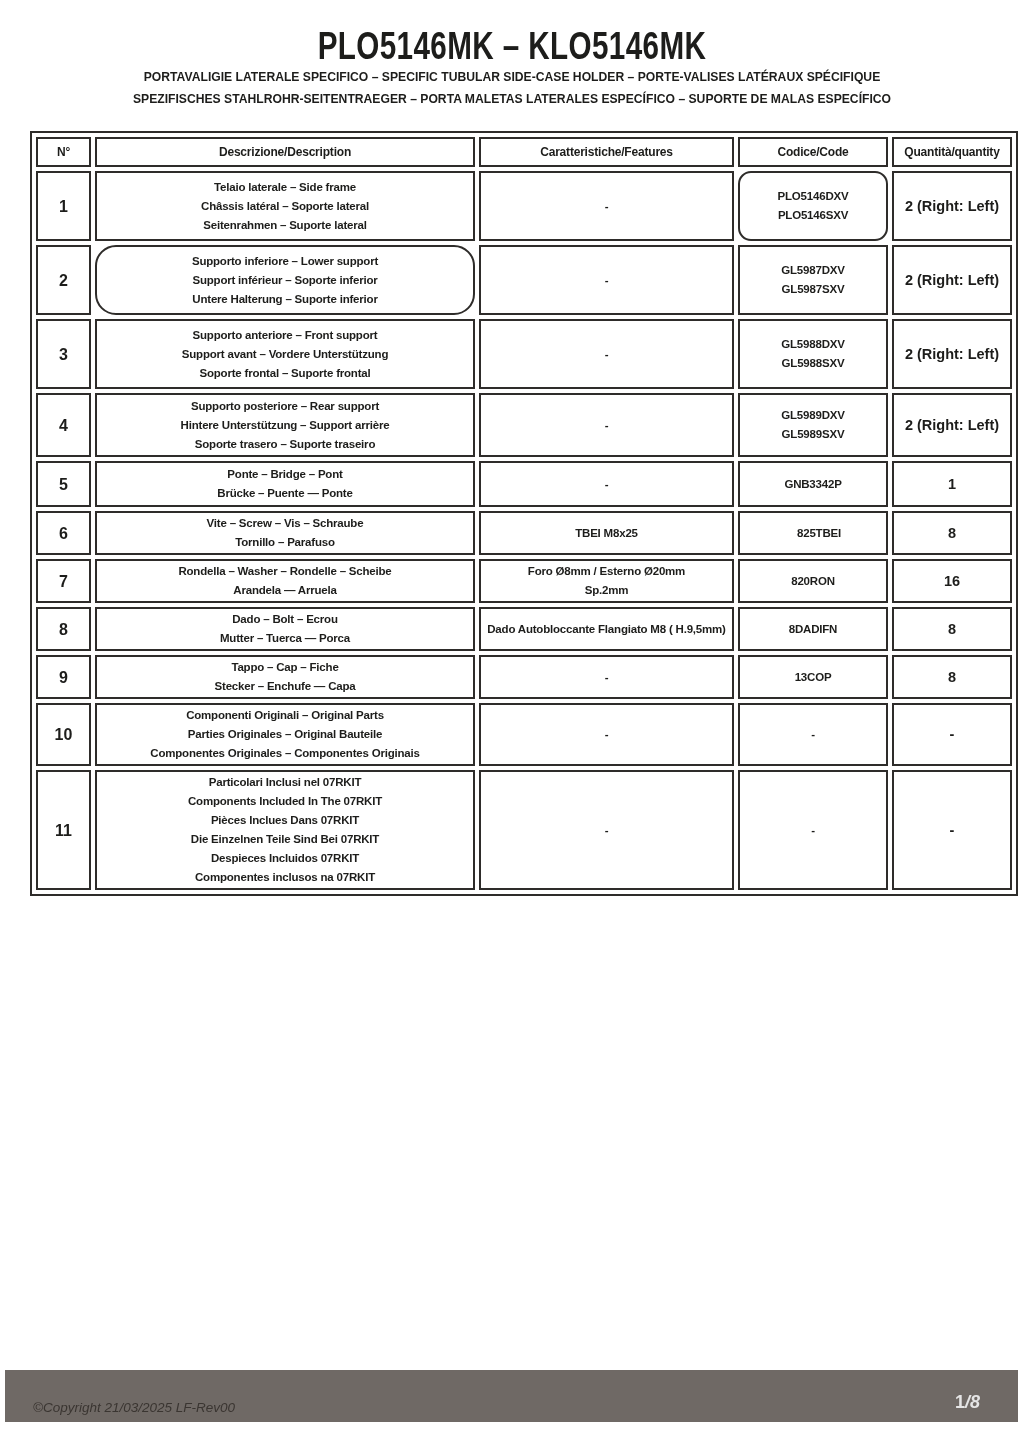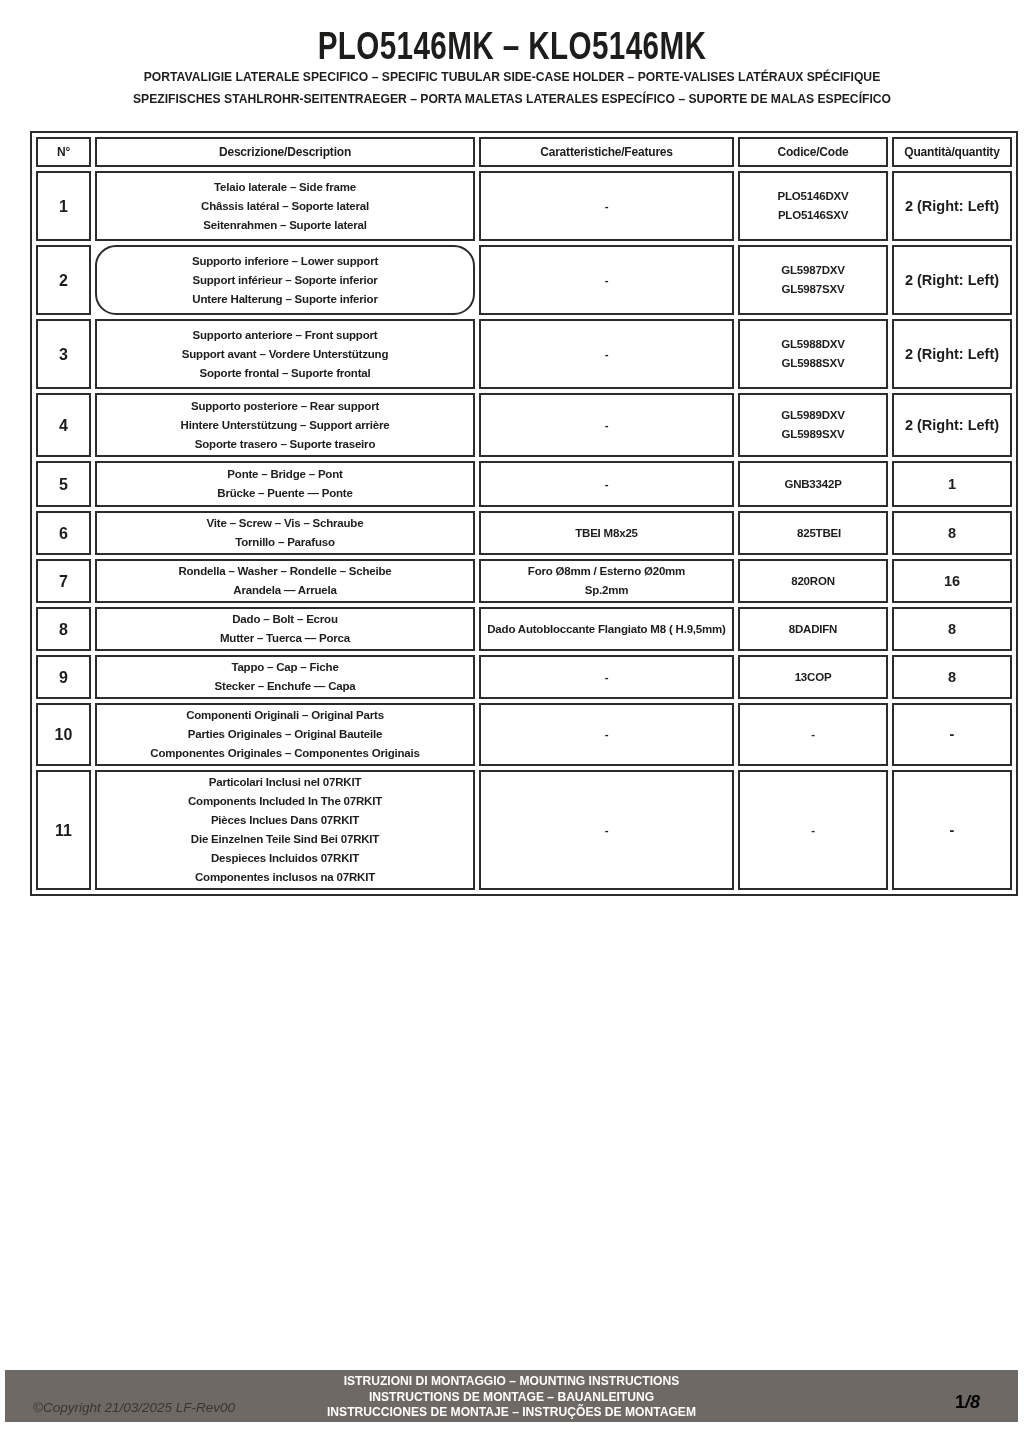--- a/index.html
+++ b/index.html
@@ -103,21 +103,21 @@
     font-size: 13px;
     line-height: 15.5px;
     transform: scaleX(0.93);
     transform-origin: center;
     white-space: nowrap;
   }
   .footer-page {
     position: absolute;
     right: 38px; bottom: 9px;
     font-size: 18px;
-    color: #000000;
+    color: #e5e5e5;
     white-space: nowrap;
   }
   .footer-page .pg-current { font-weight: bold; font-style: normal; }
   .footer-page .pg-total   { font-weight: bold; font-style: italic; }
 </style>
 </head>
 <body style="color: rgb(29, 29, 27);">
 
 <div class="doc-header">
   <div class="doc-title">PLO5146MK – KLO5146MK</div>
@@ -148,21 +148,21 @@
           <div class="cell-line">1</div>
         </td>
         <td class="desc" style="height: 70px;">
           <div class="cell-line">Telaio laterale – Side frame</div>
           <div class="cell-line">Châssis latéral – Soporte lateral</div>
           <div class="cell-line">Seitenrahmen – Suporte lateral</div>
         </td>
         <td class="feat" style="height: 70px;">
           <div class="cell-line">-</div>
         </td>
-        <td class="code" style="height: 70px;">
+        <td class="code" style="height: 70px; border-radius: 13px;">
           <div class="cell-line">PLO5146DXV</div>
           <div class="cell-line">PLO5146SXV</div>
         </td>
         <td class="qty" style="height: 70px;">
           <div class="cell-line">2 (Right: Left)</div>
         </td>
       </tr>
       <tr>
         <td class="num" style="height: 70px;">
           <div class="cell-line">2</div>
@@ -353,21 +353,16 @@
         </td>
         <td class="qty" style="height: 116px;">
           <div class="cell-line">-</div>
         </td>
       </tr>
     </tbody>
 </table>
 
 <div class="footer-bar" style="background: rgb(111, 105, 101);">
   <span class="footer-copyright">©Copyright 21/03/2025 LF-Rev00</span>
-  <div class="footer-center" style="color: rgb(255, 255, 255);">
-    <div class="footer-line">ISTRUZIONI DI MONTAGGIO  –  MOUNTING INSTRUCTIONS</div>
-    <div class="footer-line">INSTRUCTIONS DE MONTAGE – BAUANLEITUNG</div>
-    <div class="footer-line">INSTRUCCIONES DE MONTAJE – INSTRUÇÕES DE MONTAGEM</div>
-  </div>
   <div class="footer-page">
     <span class="pg-current">1</span><span class="pg-total">/8</span>
   </div>
 </div>
 
 </body></html>

